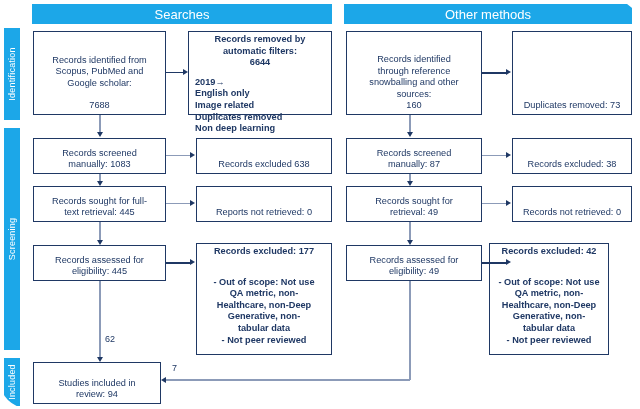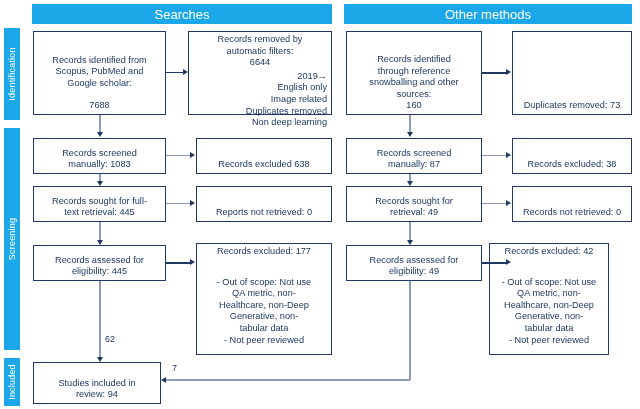--- a/index.html
+++ b/index.html
@@ -7,20 +7,21 @@
     padding: 0;
     background: #ffffff;
   }
   #diagram {
     position: relative;
     width: 640px;
     height: 408px;
     background: #ffffff;
     font-family: "Liberation Sans", sans-serif;
     overflow: hidden;
+    border-radius: 27px;
   }
   
   .stage-label {
     position: absolute;
     background: #1CA7E8;
     color: #ffffff;
     font-size: 9px;
     letter-spacing: .2px;
     display: flex;
     align-items: center;
@@ -54,27 +55,28 @@
     line-height: 11.6px;
     display: flex;
     flex-direction: column;
     align-items: center;
     justify-content: flex-end;
     text-align: center;
     padding: 2px 4px;
   }
   .node.topalign {
     justify-content: flex-start;
+    font-weight: bold;
   }
   .node .ttl { white-space: pre-line; }
   .node .sublist {
     align-self: stretch;
-    text-align: right;
+    text-align: left;
     padding-left: 2px;
-    margin-top: 2px;
+    margin-top: 8px;
   }
   .node .sublist div { white-space: pre; }
   .node .bullets {
     align-self: stretch;
     text-align: center;
     margin-top: 19px;
   }
   .node .bullets .b {
     display: block;
     white-space: pre-line;

